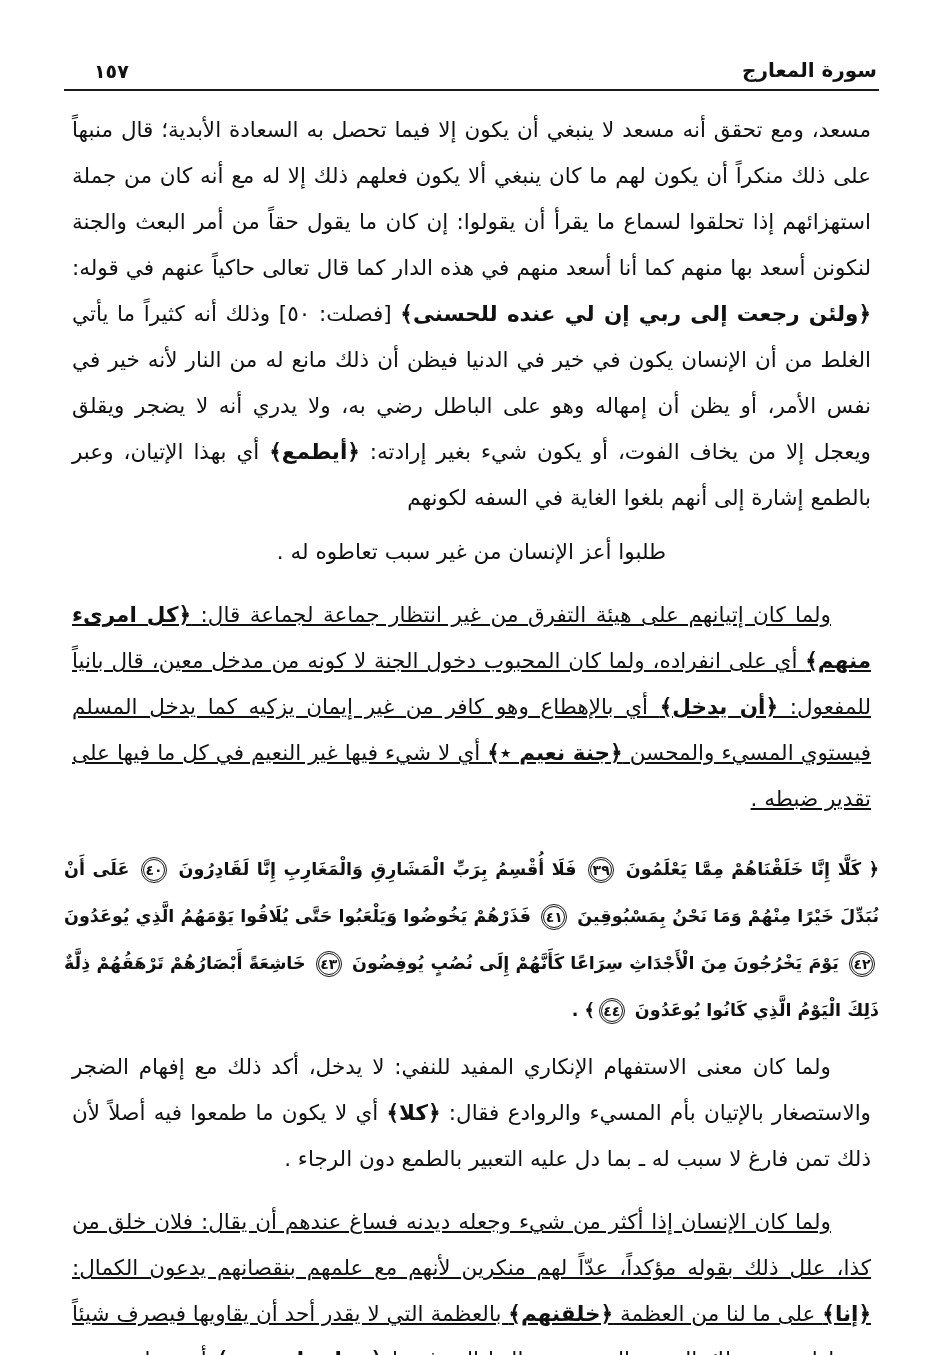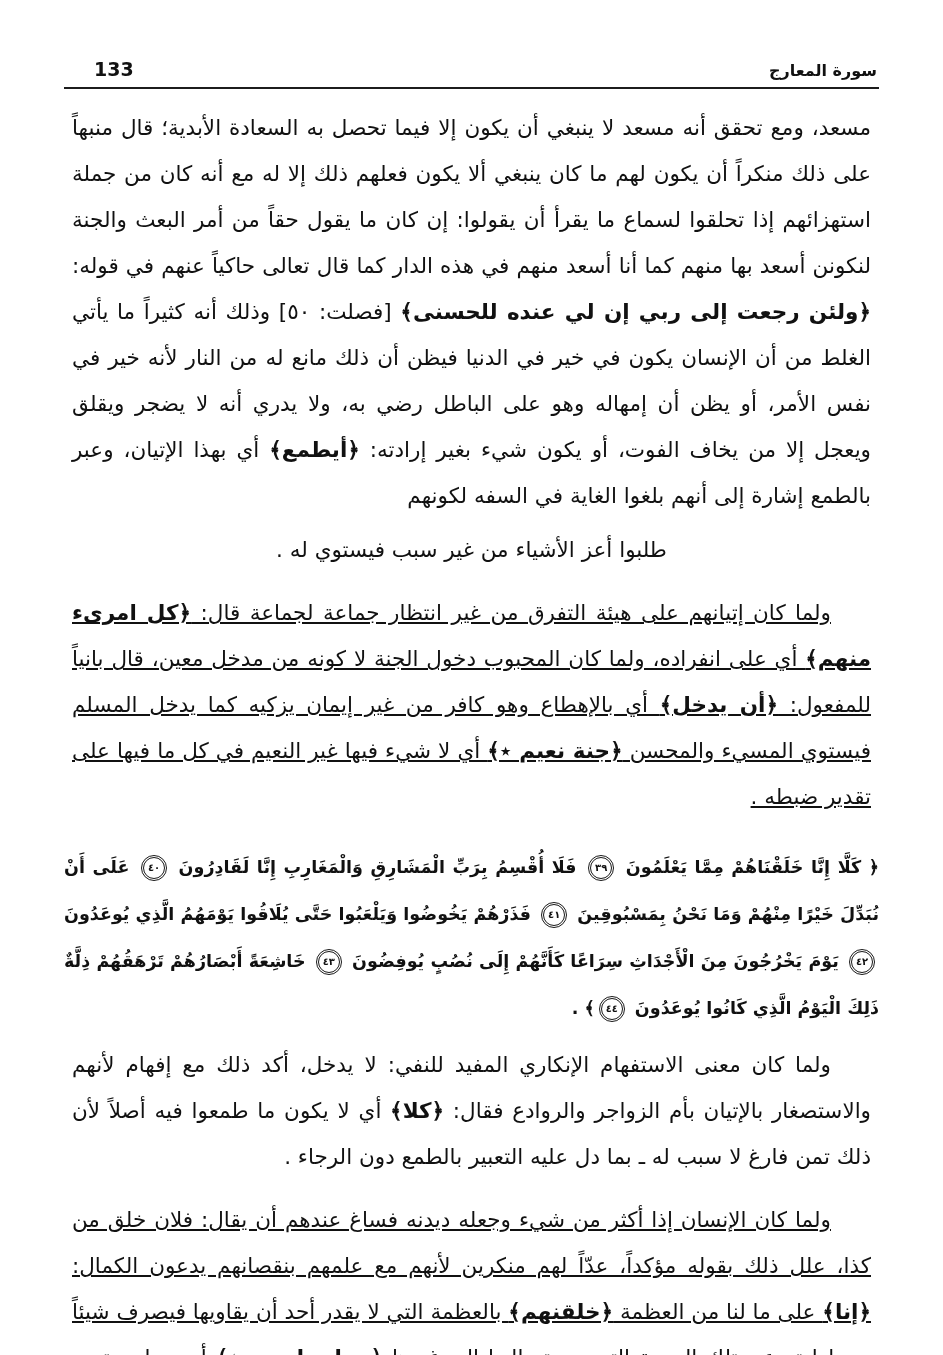--- a/index.html
+++ b/index.html
@@ -19,21 +19,21 @@
     padding: 58px 64px 0 64px;
   }
   
   .hdr {
     display: flex;
     justify-content: space-between;
     align-items: flex-end;
     padding: 0 2px;
   }
   .hdr-title {
-    font-size: 16px;
+    font-size: 20px;
     font-weight: bold;
   }
   .hdr-page {
     font-size: 19px;
     font-weight: bold;
     padding-left: 28px;
   }
   .hdr-rule {
     border: none;
     border-top: 2.5px solid #1c1c1c;
@@ -65,47 +65,47 @@
     text-justify: inter-word;
   }
   .ayah-num {
     display: inline-flex;
     align-items: center;
     justify-content: center;
     width: 26px;
     height: 26px;
     border: 3px double #1a1a1a;
     border-radius: 50%;
-    font-size: 10px;
+    font-size: 14px;
     font-weight: bold;
     vertical-align: middle;
     margin: 0 4px;
     line-height: 1;
   }
 </style>
 </head>
 <body>
 
 <div class="page">
   <div class="inner">
 
     <div class="hdr">
       <span class="hdr-title">سورة المعارج</span>
-      <span class="hdr-page">133</span>
+      <span class="hdr-page">١٥٧</span>
     </div>
     <hr class="hdr-rule">
 
     <div class="bodytext">
 
       <p class="para"><span>مسعد، ومع تحقق أنه مسعد لا ينبغي أن يكون إلا فيما تحصل به السعادة الأبدية؛ قال منبهاً على ذلك منكراً أن يكون لهم ما كان ينبغي ألا يكون فعلهم ذلك إلا له مع أنه كان من جملة استهزائهم إذا تحلقوا لسماع ما يقرأ أن يقولوا: إن كان ما يقول حقاً من أمر البعث والجنة لنكونن أسعد بها منهم كما أنا أسعد منهم في هذه الدار كما قال تعالى حاكياً عنهم في قوله: </span><span class="b">﴿ولئن رجعت إلى ربي إن لي عنده للحسنى﴾</span><span> [فصلت: ٥٠] وذلك أنه كثيراً ما يأتي الغلط من أن الإنسان يكون في خير في الدنيا فيظن أن ذلك مانع له من النار لأنه خير في نفس الأمر، أو يظن أن إمهاله وهو على الباطل رضي به، ولا يدري أنه لا يضجر ويقلق ويعجل إلا من يخاف الفوت، أو يكون شيء بغير إرادته: </span><span class="b">﴿أيطمع﴾</span><span> أي بهذا الإتيان، وعبر بالطمع إشارة إلى أنهم بلغوا الغاية في السفه لكونهم</span></p>
-      <div class="center-line">طلبوا أعز الأشياء من غير سبب فيستوي له .</div>
+      <div class="center-line">طلبوا أعز الإنسان من غير سبب تعاطوه له .</div>
 
       <p class="para gap indent"><span>ولما كان إتيانهم على هيئة التفرق من غير انتظار جماعة لجماعة قال: </span><span class="b">﴿كل امرىء منهم﴾</span><span> أي على انفراده، ولما كان المحبوب دخول الجنة لا كونه من مدخل معين، قال بانياً للمفعول: </span><span class="b">﴿أن يدخل﴾</span><span> أي بالإهطاع وهو كافر من غير إيمان يزكيه كما يدخل المسلم فيستوي المسيء والمحسن </span><span class="b">﴿جنة نعيم ٭﴾</span><span> أي لا شيء فيها غير النعيم في كل ما فيها على تقدير ضبطه .</span></p>
 
       <div class="quran"><span>﴿ كَلَّا</span><span> إِنَّا خَلَقْنَاهُمْ مِمَّا يَعْلَمُونَ </span><span class="ayah-num">٣٩</span><span> فَلَا أُقْسِمُ بِرَبِّ الْمَشَارِقِ وَالْمَغَارِبِ إِنَّا لَقَادِرُونَ </span><span class="ayah-num">٤٠</span><span> عَلَى أَنْ نُبَدِّلَ خَيْرًا مِنْهُمْ وَمَا نَحْنُ بِمَسْبُوقِينَ </span><span class="ayah-num">٤١</span><span> فَذَرْهُمْ يَخُوضُوا وَيَلْعَبُوا حَتَّى يُلَاقُوا يَوْمَهُمُ الَّذِي يُوعَدُونَ </span><span class="ayah-num">٤٢</span><span> يَوْمَ يَخْرُجُونَ مِنَ الْأَجْدَاثِ سِرَاعًا كَأَنَّهُمْ إِلَى نُصُبٍ يُوفِضُونَ </span><span class="ayah-num">٤٣</span><span> خَاشِعَةً أَبْصَارُهُمْ تَرْهَقُهُمْ ذِلَّةٌ ذَلِكَ الْيَوْمُ الَّذِي كَانُوا يُوعَدُونَ </span><span class="ayah-num">٤٤</span><span>﴾ .</span></div>
 
-      <p class="para indent"><span>ولما كان معنى الاستفهام الإنكاري المفيد للنفي: لا يدخل، أكد ذلك مع إفهام لأنهم والاستصغار بالإتيان بأم الزواجر والروادع فقال: </span><span class="b">﴿كلا﴾</span><span> أي لا يكون ما طمعوا فيه أصلاً لأن ذلك تمن فارغ لا سبب له ـ بما دل عليه التعبير بالطمع دون الرجاء .</span></p>
+      <p class="para indent"><span>ولما كان معنى الاستفهام الإنكاري المفيد للنفي: لا يدخل، أكد ذلك مع إفهام الضجر والاستصغار بالإتيان بأم المسيء والروادع فقال: </span><span class="b">﴿كلا﴾</span><span> أي لا يكون ما طمعوا فيه أصلاً لأن ذلك تمن فارغ لا سبب له ـ بما دل عليه التعبير بالطمع دون الرجاء .</span></p>
 
       <p class="para gap indent"><span>ولما كان الإنسان إذا أكثر من شيء وجعله ديدنه فساغ عندهم أن يقال: فلان خلق من كذا، علل ذلك بقوله مؤكداً، عدّاً لهم منكرين لأنهم مع علمهم بنقصانهم يدعون الكمال: </span><span class="b">﴿إنا﴾</span><span> على ما لنا من العظمة </span><span class="b">﴿خلقنهم﴾</span><span> بالعظمة التي لا يقدر أحد أن يقاويها فيصرف شيئاً من إرادته عن تلك الوجهة التي وجهته إليها إلى غيرها </span><span class="b">﴿مما يعلمون ٭﴾</span><span> أي مما يستحي من ذكره ذاتاً ومعنى، أما الذات فهو نطفة مذرة أخرجت من مخرج البول وغذيناها بدم الحيض، فهي يتحلب منها البول والعذرة، وأما المعنى فالهلع والجزع والمنع اللاتي هم موافقون على عدها نقائص، فلا يصلحون لدار الكمال إلا</span></p>
 
     </div>
   </div>
 </div>
 
 </body></html>

